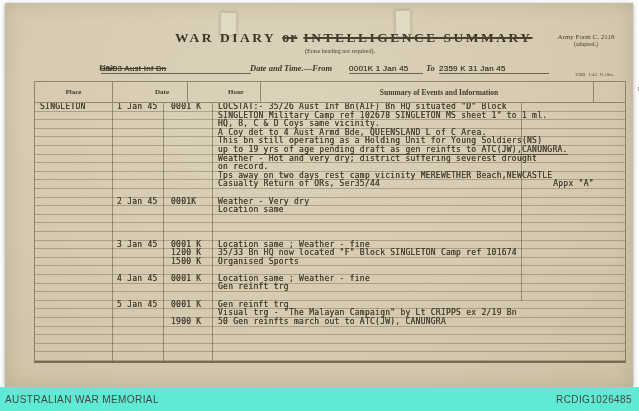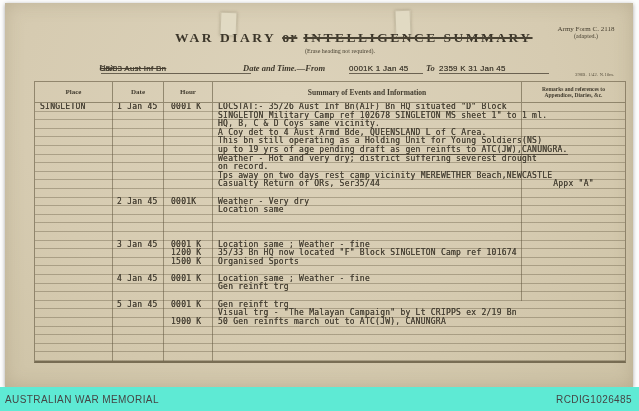--- a/index.html
+++ b/index.html
@@ -10,32 +10,32 @@
   .tape{position:absolute;background:rgba(226,218,196,.95);border:1px solid rgba(150,138,108,.35);
         box-shadow:0 0 3px rgba(110,100,75,.4);}
   .t1{left:215px;top:9px;width:15px;height:22px;transform:rotate(2deg);}
   .t2{left:390px;top:7px;width:14px;height:25px;transform:rotate(-2deg);}
   .title{position:absolute;left:170px;top:27px;width:330px;text-align:center;color:#3c362a;
          font-size:13.5px;font-weight:bold;letter-spacing:2.5px;white-space:nowrap;}
   .title .or{font-size:14px;letter-spacing:1px;margin:0 6px;}
   .struck{text-decoration:line-through;text-decoration-thickness:1.5px;text-decoration-color:#4a4334;}
   .subtitle{position:absolute;left:250px;top:45px;width:170px;text-align:center;font-size:6px;color:#4a4334;}
   .armyform{position:absolute;left:535px;top:22px;width:92px;text-align:center;color:#453e2f;}
-  .armyform .l1{font-size:7px;}
+  .armyform .l1{font-size:7px;margin-top:8px;}
   .armyform .l2{font-size:6px;}
   .printcode{position:absolute;left:570px;top:69px;font-size:4.5px;color:#544c3a;letter-spacing:.2px;}
   .plabel{position:absolute;font-style:italic;font-weight:bold;font-size:8.5px;color:#3e382c;white-space:nowrap;}
   .typed{font-family:Liberation Sans, sans-serif;color:#4a4437;letter-spacing:.25px;text-shadow:0 0 .3px currentColor;}
   .uline{position:absolute;border-bottom:1px solid rgba(70,62,48,.75);white-space:nowrap;font-size:8px;}
   .lthrough{text-decoration:line-through;text-decoration-color:rgba(70,62,48,.9);}
   
   .dtable{position:absolute;left:29px;top:78px;width:590px;border:1px solid rgba(99,88,64,.6);
           border-bottom:2px solid rgba(90,79,55,.75);}
   .thead,.entry{display:grid;grid-template-columns:78px 51px 49px 309px 103px;}
-  .thead{height:20px;border-bottom:1px solid rgba(99,88,64,.6);}
+  .thead{height:20px;border-bottom:1px solid rgba(99,88,64,.6);gap:24px;}
   .thead .hc{border-right:1px solid rgba(99,88,64,.6);display:flex;flex-direction:column;
              align-items:center;justify-content:center;color:#423c2f;font-weight:bold;}
   .thead .hc:last-child{border-right:none;}
   .hc.small{font-size:7px;}
   .hc.sumh{font-size:7.5px;}
   .hc.remh{font-size:5.5px;line-height:6.2px;text-align:center;}
   .tbody{position:relative;height:258px;overflow:hidden;
          background:repeating-linear-gradient(to bottom, transparent 0 7.6px, rgba(99,88,64,.38) 7.6px 8.6px);}
   .cell{border-right:1px solid rgba(99,88,64,.55);}
   .cell:last-child{border-right:none;}
@@ -68,21 +68,21 @@
       <div class="l2">(adapted.)</div>
     </div>
 
     <div class="title"><span>WAR DIARY</span><span class="or struck">or</span><span class="struck">INTELLIGENCE SUMMARY</span></div>
 
     <div class="subtitle">(Erase heading not required).</div>
 
     <div class="plabel" style="left:78px;top:60px;margin-left:16px;">Unit</div>
     <div class="uline typed" style="left:96px;top:61px;width:150px;"><span class="lthrough">35/33 Aust Inf Bn</span></div>
 
-    <div class="plabel" style="left:238px;top:60px;">Date and Time.—From</div>
+    <div class="plabel" style="left:245px;top:60px;">Date and Time.—From</div>
     <div class="uline typed" style="left:344px;top:61px;width:74px;"><span>0001K 1 Jan 45</span></div>
     <div class="plabel" style="left:421px;top:60px;">To</div>
     <div class="uline typed" style="left:434px;top:61px;width:110px;"><span>2359 K 31 Jan 45</span></div>
 
     <div class="printcode">398B. 1/42. N.10m.</div>
 
     <div class="dtable">
       <div class="thead">
         <div class="hc small">Place</div>
         <div class="hc small">Date</div>

